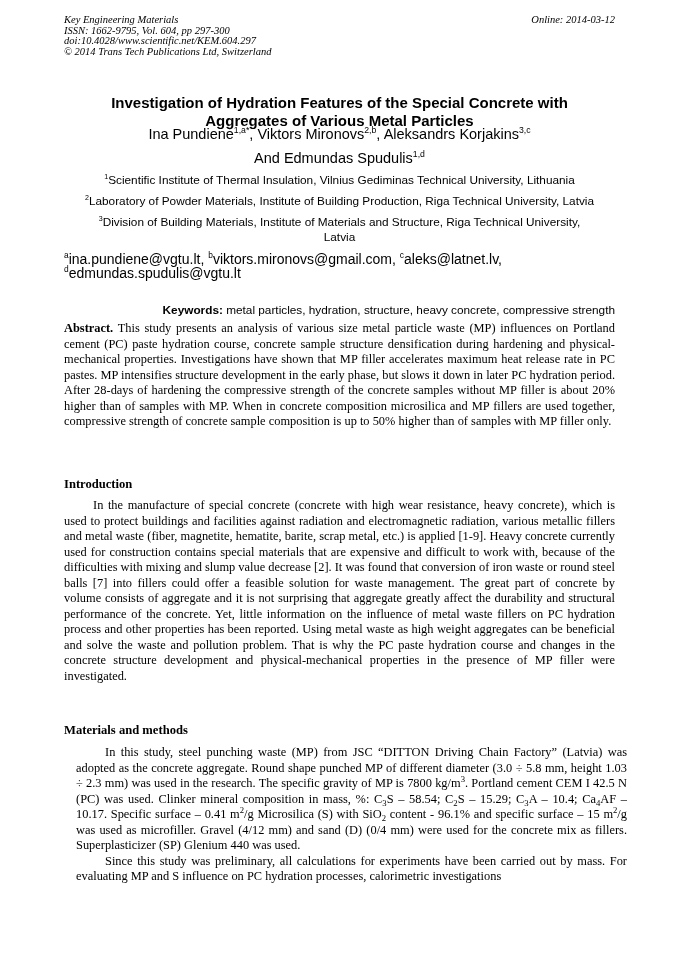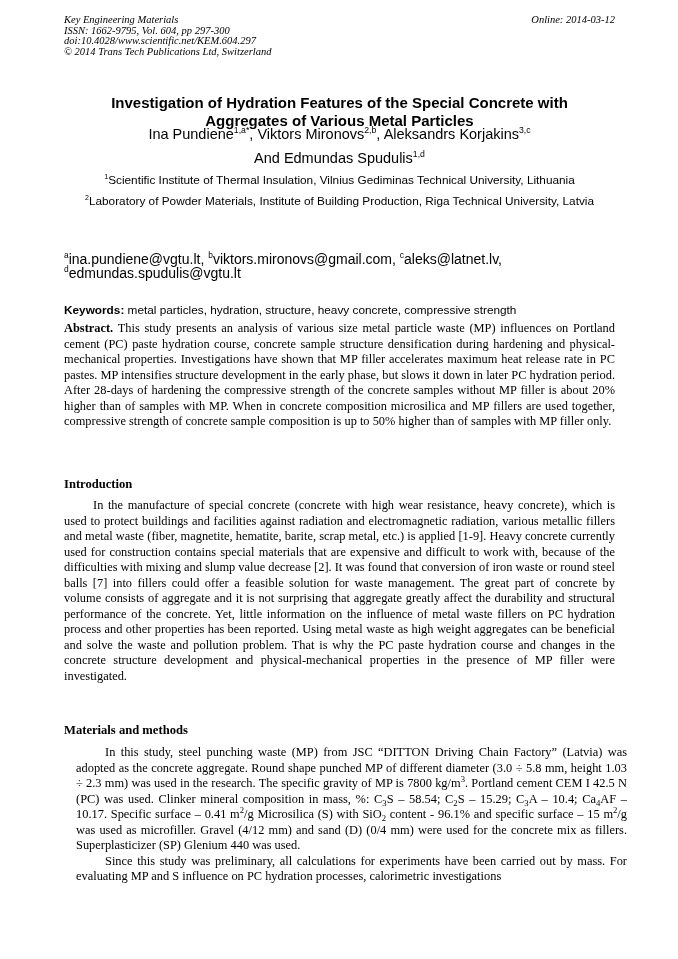--- a/index.html
+++ b/index.html
@@ -7,21 +7,21 @@
   .header { position:absolute; left:64px; top:15px; width:551px; font-family:"Liberation Serif", serif; font-style:italic; font-size:10.5px; line-height:10.6px; }
   .header .left div { white-space:nowrap; }
   .header .right { position:absolute; right:0; top:0; }
   .title { position:absolute; left:64px; top:82px; width:551px; text-align:center; font-family:"Liberation Sans", sans-serif; font-weight:bold; font-size:15px; line-height:18px;margin-top:12px; }
   .authors { position:absolute; left:64px; top:122px; width:551px; text-align:center; font-family:"Liberation Sans", sans-serif; font-size:14.5px; line-height:24px; }
   .authors sup, .affil sup, .emails sup { font-size:0.6em; vertical-align:super; line-height:0; }
   .affil { position:absolute; left:64px; top:173px; width:551px; text-align:center; font-family:"Liberation Sans", sans-serif; font-size:11.8px; line-height:14px; }
   .affil .a { margin-bottom:7px; }
   .affil .a3 { line-height:15px; }
   .emails { position:absolute; left:64px; top:252px; width:551px; text-align:left; font-family:Liberation Sans, sans-serif; font-size:14px; line-height:14px; }
-  .keywords { position:absolute; left:64px; top:303px; width:551px; font-family:"Liberation Sans", sans-serif; font-size:11.8px; }
+  .keywords { position:absolute; left:64px; top:303px; width:551px; font-family:"Liberation Sans", sans-serif; font-size:11.8px;text-align:right; }
   .keywords b { font-weight:bold; }
   .body { position:absolute; left:64px; width:551px; font-family:"Liberation Serif", serif; font-size:12.4px; line-height:15.5px; text-align:justify; }
   .abstract { top:321px; }
   .abstract b { font-weight:bold; }
   .h { position:absolute; left:64px; font-family:"Liberation Serif", serif; font-weight:bold; font-size:12.6px; }
   .h-intro { top:477px; }
   .h-mm { top:723px; }
   .intro { top:498px; }
   .mm { top:745px;margin-left:12px; }
   .indent { text-indent:29px; }
@@ -54,20 +54,21 @@
     <span>Aleksandrs Korjakins</span><sup>3,c</sup>
   </div>
   <div>
     <span>And Edmundas Spudulis</span><sup>1,d</sup>
   </div>
 </div>
 
 <div class="affil">
   <div class="a"><sup>1</sup><span>Scientific Institute of Thermal Insulation, Vilnius Gediminas Technical University, Lithuania</span></div>
   <div class="a"><sup>2</sup><span>Laboratory of Powder Materials, Institute of Building Production, Riga Technical University, Latvia</span></div>
+  <div class="a a3"><sup>3</sup><span>Division of Building Materials, Institute of Materials and Structure, Riga Technical University,</span><br><span>Latvia</span></div>
 </div>
 
 <div class="emails">
   <div>
     <sup>a</sup><span>ina.pundiene@vgtu.lt</span>,
     <sup>b</sup><span>viktors.mironovs@gmail.com</span>,
     <sup>c</sup><span>aleks@latnet.lv</span>,
   </div>
   <div>
     <sup>d</sup><span>edmundas.spudulis@vgtu.lt</span>

